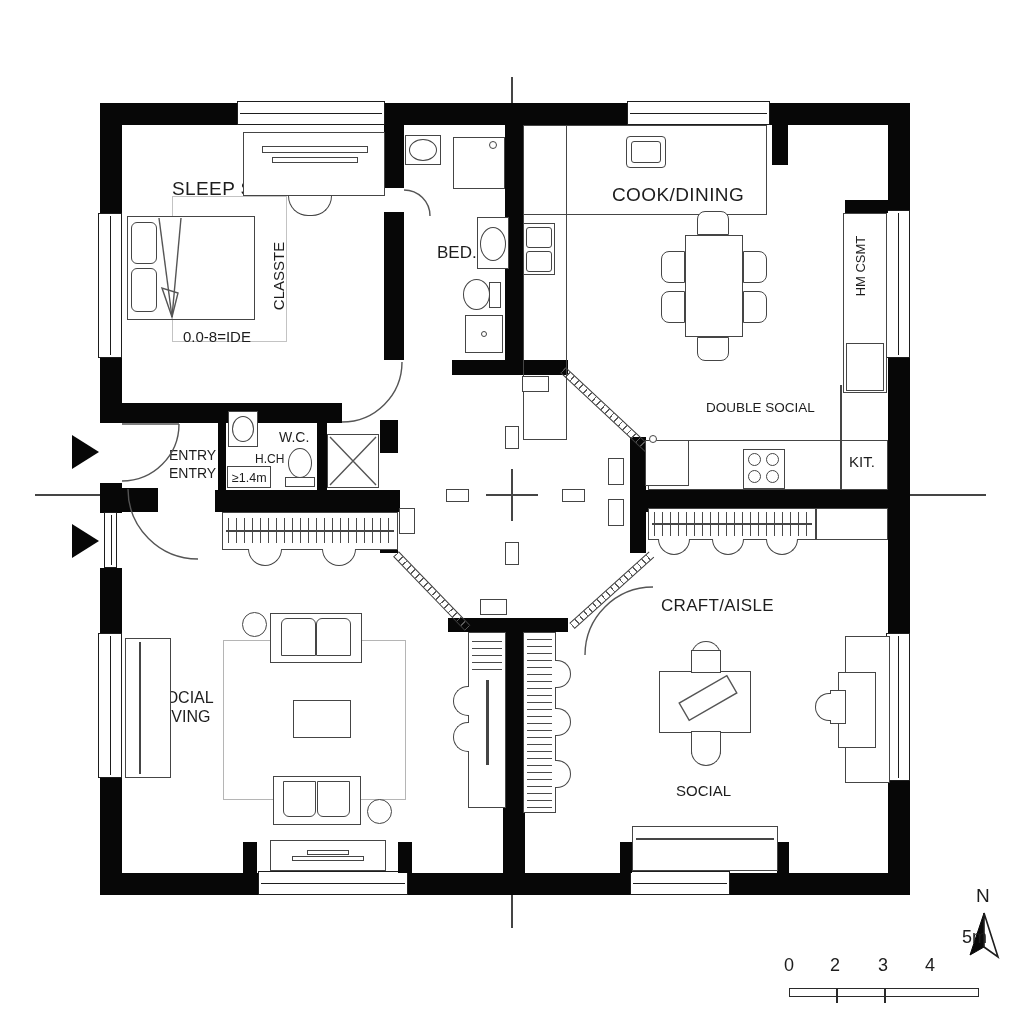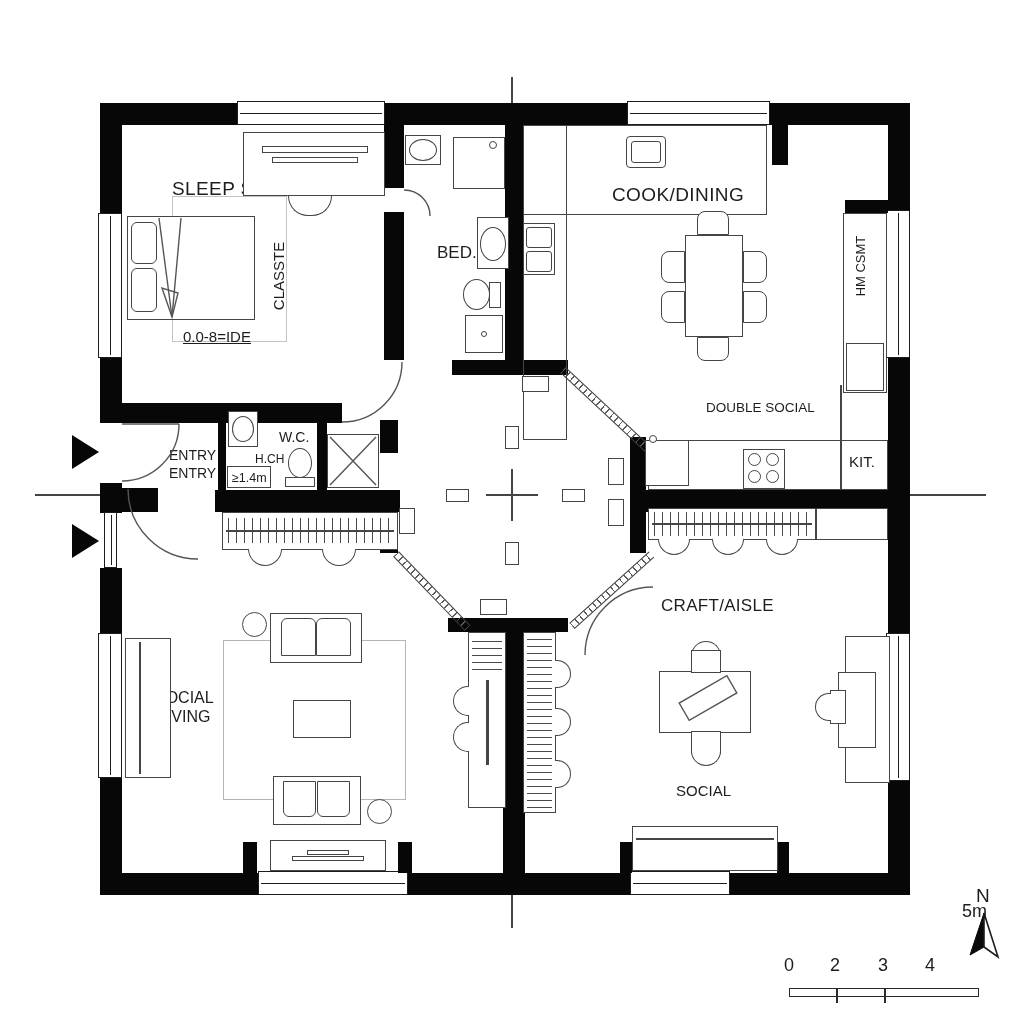--- a/index.html
+++ b/index.html
@@ -97,21 +97,21 @@
   <div class="f" style="left:243px;top:132px;width:142px;height:64px;"></div>
   <div class="f" style="left:262px;top:146px;width:106px;height:7px;"></div>
   <div class="f" style="left:272px;top:157px;width:86px;height:6px;"></div>
   <div class="semi" style="left:288px;top:196px;width:44px;height:20px;"></div>
   <div class="f" style="left:127px;top:216px;width:128px;height:104px;"></div>
   <div class="f" style="left:131px;top:222px;width:26px;height:42px;border-radius:6px;"></div>
   <div class="f" style="left:131px;top:268px;width:26px;height:44px;border-radius:6px;"></div>
   <div class="vtxt t" style="left:233px;top:266px;width:90px;height:20px;transform:rotate(-90deg);font-size:15px;">
     <span>CLASSTE</span>
   </div>
-  <div class="t" style="left:183px;top:329px;font-size:15px;text-decoration:underline;">0.0-8=IDE</div>
+  <div class="t" style="left:183px;top:329px;font-size:15px;">0.0-8=IDE</div>
 
   <div class="t" style="left:437px;top:244px;font-size:17px;">BED.</div>
   <div class="f" style="left:405px;top:135px;width:36px;height:30px;"></div>
   <div class="f" style="left:409px;top:139px;width:28px;height:22px;border-radius:50%;"></div>
   <div class="f" style="left:453px;top:137px;width:52px;height:52px;"></div>
   <div class="circ" style="left:489px;top:141px;width:8px;height:8px;"></div>
   <div class="f" style="left:477px;top:217px;width:32px;height:52px;"></div>
   <div class="f" style="left:480px;top:227px;width:26px;height:34px;border-radius:50%;"></div>
   <div class="f" style="left:463px;top:279px;width:27px;height:31px;border-radius:50%;"></div>
   <div class="f" style="left:489px;top:282px;width:12px;height:26px;"></div>
@@ -253,15 +253,15 @@
   </svg>
 
   <div class="t" style="left:976px;top:886px;font-size:19px;">N</div>
   <div class="fn" style="left:789px;top:988px;width:190px;height:9px;border-width:1.2px;border-color:#2a2a2a;"></div>
   <div class="ln" style="left:836px;top:988px;width:1.5px;height:15px;background:#2a2a2a;"></div>
   <div class="ln" style="left:884px;top:988px;width:1.5px;height:15px;background:#2a2a2a;"></div>
   <div class="t" style="left:784px;top:956px;font-size:18px;">0</div>
   <div class="t" style="left:830px;top:956px;font-size:18px;">2</div>
   <div class="t" style="left:878px;top:956px;font-size:18px;">3</div>
   <div class="t" style="left:925px;top:956px;font-size:18px;">4</div>
-  <div class="t" style="left:962px;top:902px;font-size:18px;">5m</div>
+  <div class="t" style="left:962px;top:928px;font-size:18px;">5m</div>
 
 </div>
 
 </body></html>

